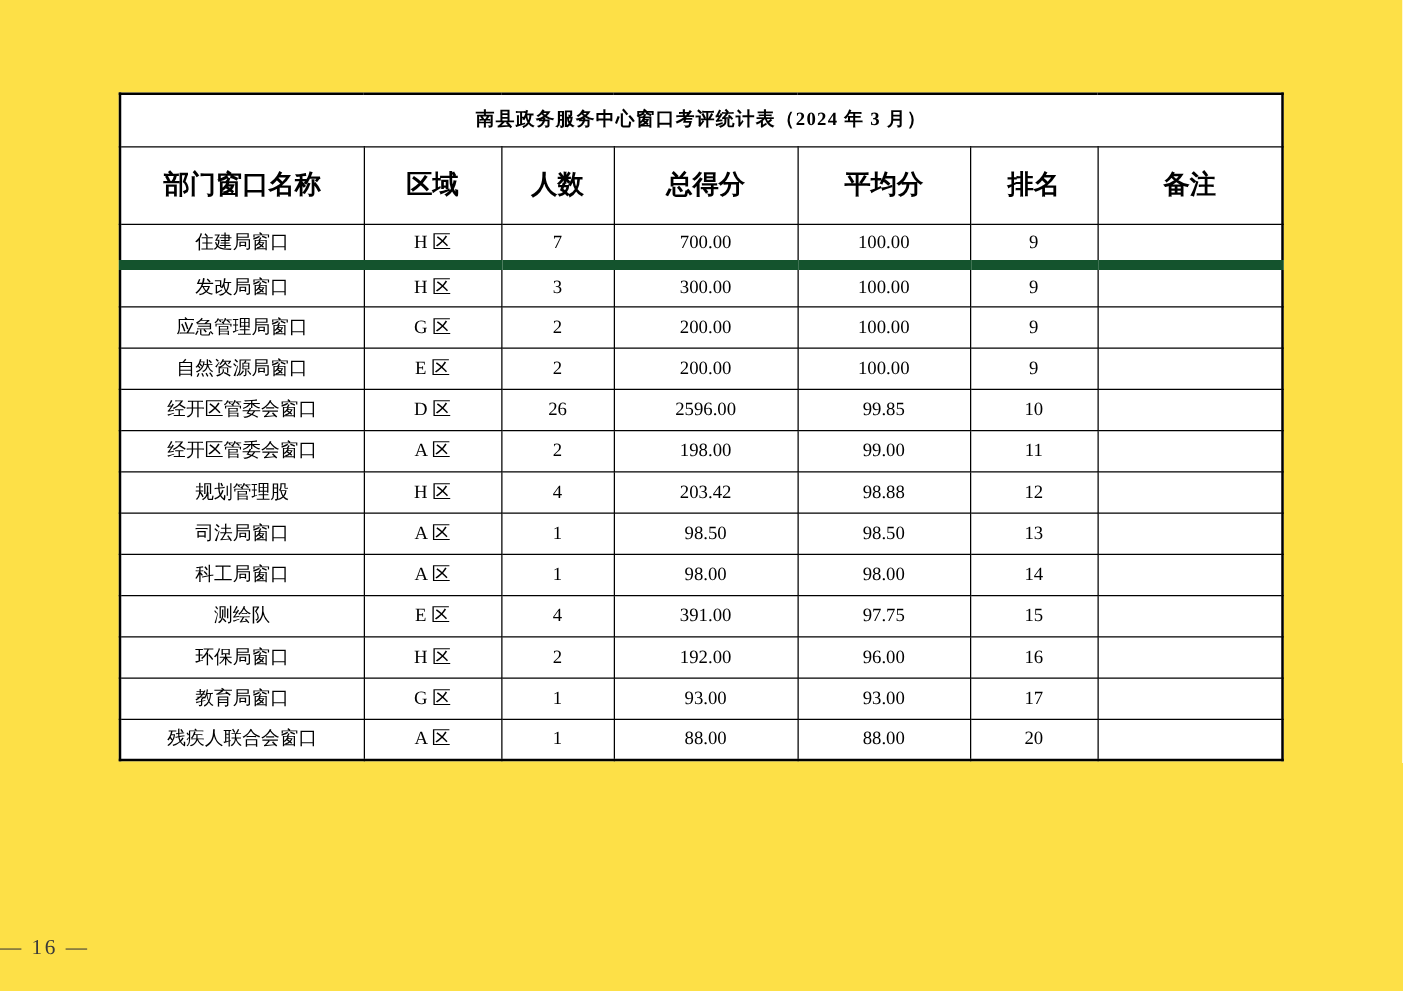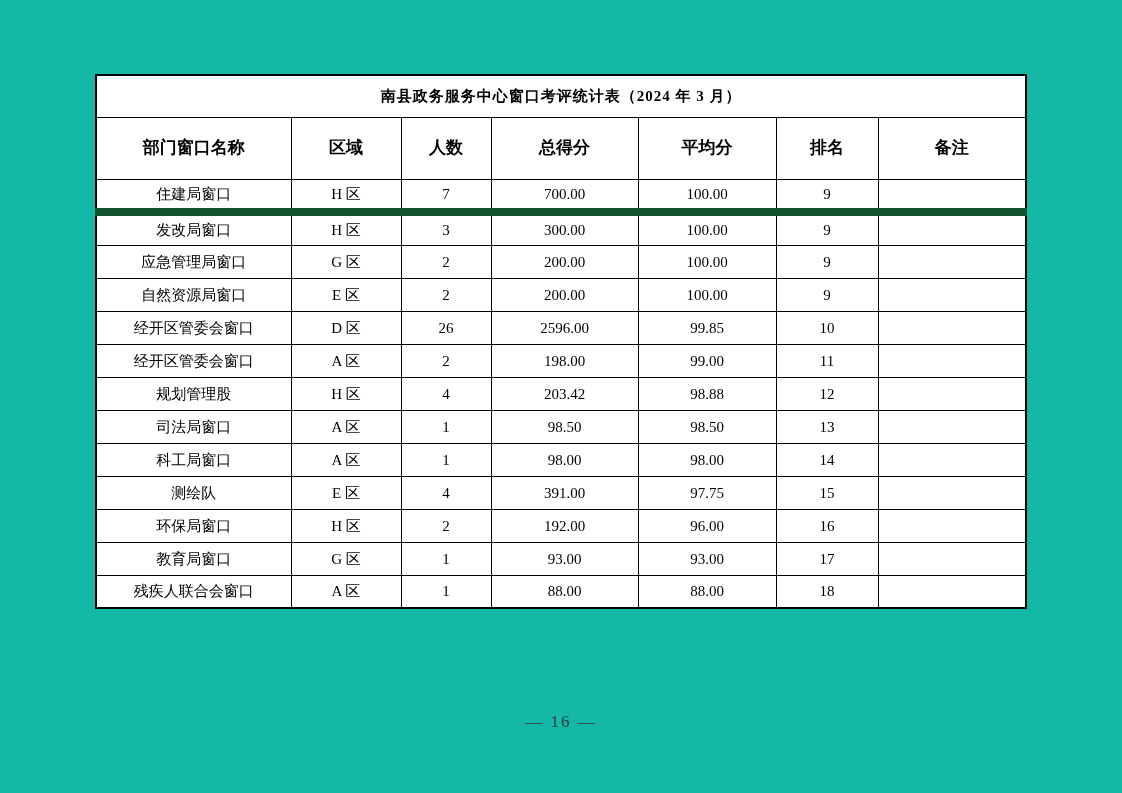--- a/index.html
+++ b/index.html
@@ -8,21 +8,21 @@
     height: 793px;
     background: #ffffff;
     font-family: "Liberation Serif", "DejaVu Serif", serif;
     color: #000000;
     overflow: hidden;
   }
   .page {
     position: relative;
     width: 1122px;
     height: 793px;
-    background: #14b8a6;
+    background: #fde047;
     text-decoration: underline;
   }
   table.eval-table {
     position: absolute;
     left: 95px;
     top: 74px;
     width: 930px;
     border-collapse: collapse;
     table-layout: fixed;
     background: #ffffff;
@@ -44,37 +44,37 @@
   }
   th.table-title {
     height: 42px;
     font-size: 23px;
     font-weight: bold;
     letter-spacing: 1px;
     border-bottom: 1px solid #000000;
   }
   thead tr.col-headers th {
     height: 62px;
-    font-size: 17px;
+    font-size: 21px;
     font-weight: bold;
   }
   tbody td {
     height: 33px;
     font-weight: normal;
   }
   
   tbody tr:first-child td {
     border-bottom: 8px solid #14532d;
   }
   .footer {
     position: absolute;
     left: 0;
-    top: 712px;
+    top: 748px;
     width: 1122px;
-    text-align: center;
+    text-align: left;
     font-size: 17px;
     color: #3a3a3a;
     letter-spacing: 2px;
   }
 </style>
 </head>
 <body>
 
 <div class="page">
 
@@ -210,21 +210,21 @@
           <td>93.00</td>
           <td>17</td>
           <td></td>
         </tr>
         <tr>
           <td>残疾人联合会窗口</td>
           <td>A 区</td>
           <td>1</td>
           <td>88.00</td>
           <td>88.00</td>
-          <td>18</td>
+          <td>20</td>
           <td></td>
         </tr>
       </tbody>
   </table>
 
   <div class="footer">— 16 —</div>
 
 </div>
 
 </body></html>

